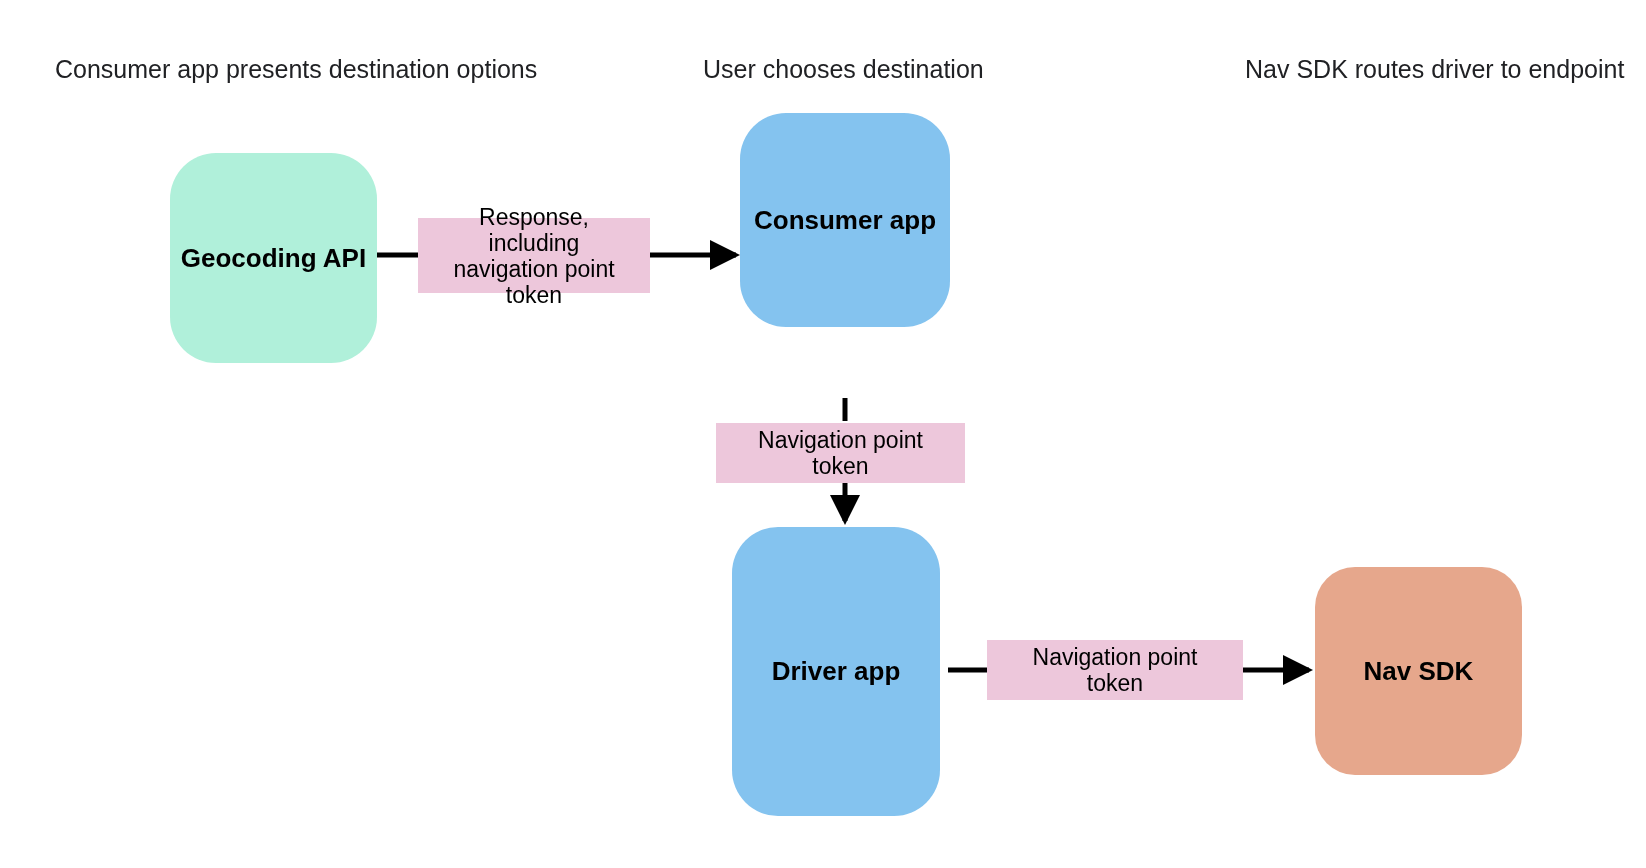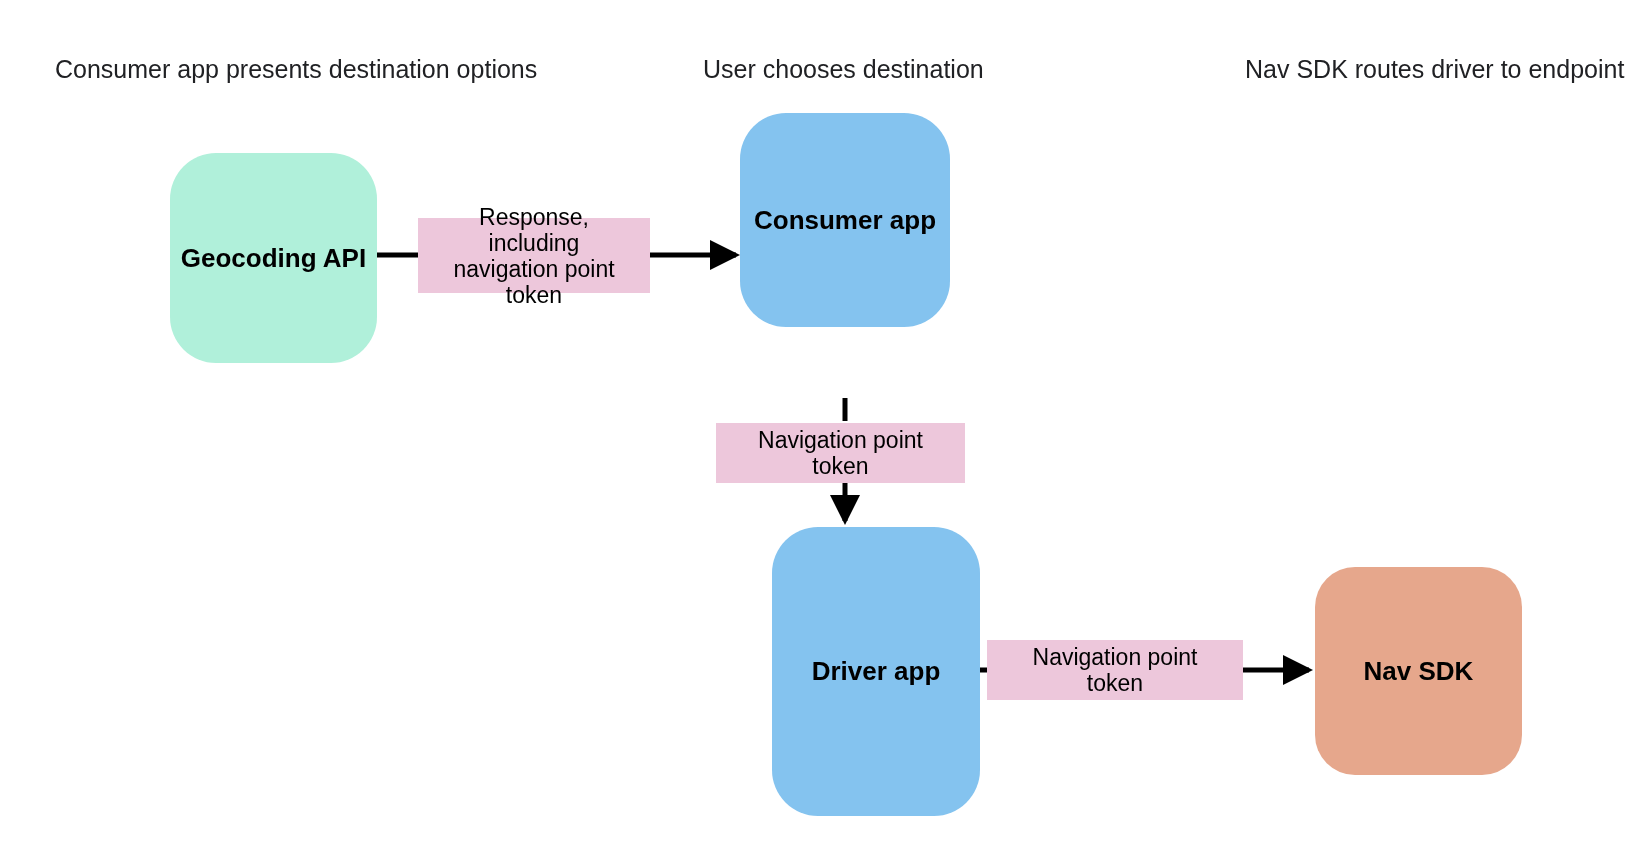--- a/index.html
+++ b/index.html
@@ -79,21 +79,21 @@
   </svg>
 
   <div class="node" style="left: 170px; top: 153px; width: 207px; height: 210px; background-color: rgb(176, 240, 218);">
     <span>Geocoding API</span>
   </div>
 
   <div class="node" style="left: 740px; top: 113px; width: 210px; height: 214px; background-color: rgb(132, 195, 239);">
     <span>Consumer app</span>
   </div>
 
-  <div class="node" style="left: 772px; top: 527px; width: 208px; height: 289px; background-color: rgb(132, 195, 239);">
+  <div class="node" style="left: 732px; top: 527px; width: 208px; height: 289px; background-color: rgb(132, 195, 239);">
     <span>Driver app</span>
   </div>
 
   <div class="node" style="left: 1315px; top: 567px; width: 207px; height: 208px; border-radius: 40px; background-color: rgb(230, 167, 140); text-align: center;">
     <span>Nav SDK</span>
   </div>
 
   <div class="edge-label" style="left: 418px; top: 218px; width: 232px; height: 75px; background-color: rgb(237, 199, 219);">
     <span>Response, including navigation point token</span>
   </div>

